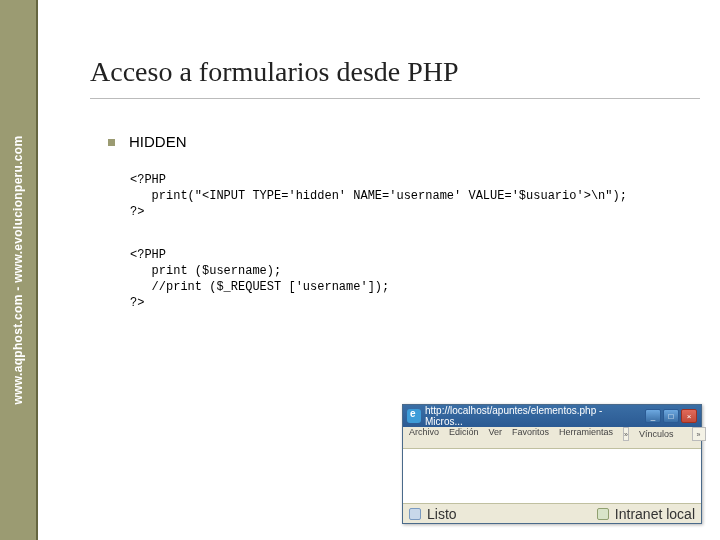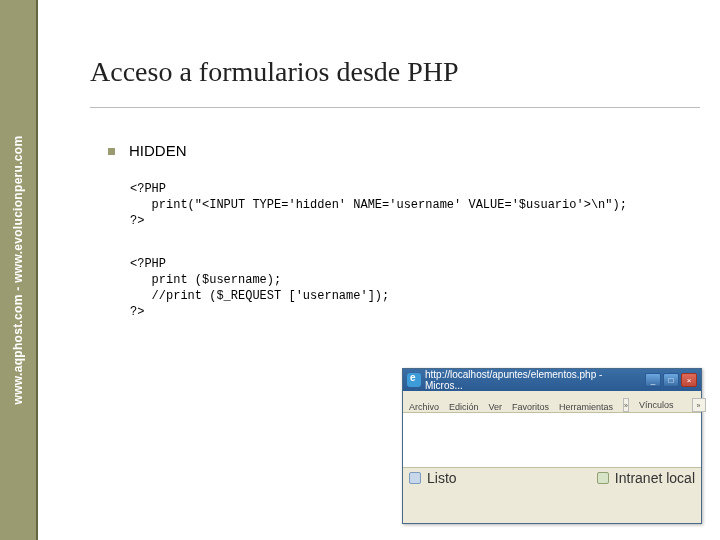--- a/index.html
+++ b/index.html
@@ -32,21 +32,21 @@
   .content {
     position: absolute;
     left: 90px; top: 56px; right: 20px;
   }
   .title {
     font-family: "Times New Roman", serif;
     font-size: 28px;
     font-weight: normal;
     color: #222;
     border-bottom: 1px solid #bbb;
-    padding-bottom: 19px;
+    padding-bottom: 10px;
     margin-bottom: 34px;
   }
   .section {
     display: flex;
     align-items: flex-start;
     margin-left: 18px;
     margin-bottom: 22px;
   }
   .bullet {
     width: 7px; height: 7px;
@@ -67,21 +67,21 @@
     white-space: pre;
     margin-left: 40px;
     margin-bottom: 26px;
     color: #000;
   }
   .browser {
     position: absolute;
     right: 18px;
     bottom: 16px;
     width: 300px;
-    height: 156px;
+    height: 120px;
     border: 1px solid #4a6a8a;
     background: #ece9d8;
     box-shadow: 1px 1px 3px rgba(0,0,0,0.3);
     font-family: Tahoma, Arial, sans-serif;
   }
   .browser-title {
     height: 22px;
     background: linear-gradient(#3a6ea5, #2b5a93);
     color: #fff;
     font-size: 10px;
@@ -122,21 +122,21 @@
     justify-content: center;
   }
   .win-btn.close { background: linear-gradient(#e06a5a, #c04a3a); border-color:#a03020;}
   .browser-menu {
     height: 22px;
     background: #ece9d8;
     border-bottom: 1px solid #c0c0a0;
     font-size: 9px;
     color: #444;
     display: flex;
-    align-items: flex-end;
+    align-items: flex-start;
     padding: 0 6px;
     gap: 10px;
   }
   .menu-chev {
     width: 14px; height: 14px;
     border: 1px solid #bbb;
     background: #f4f2e6;
     display: flex;
     align-items: center;
     justify-content: center;

